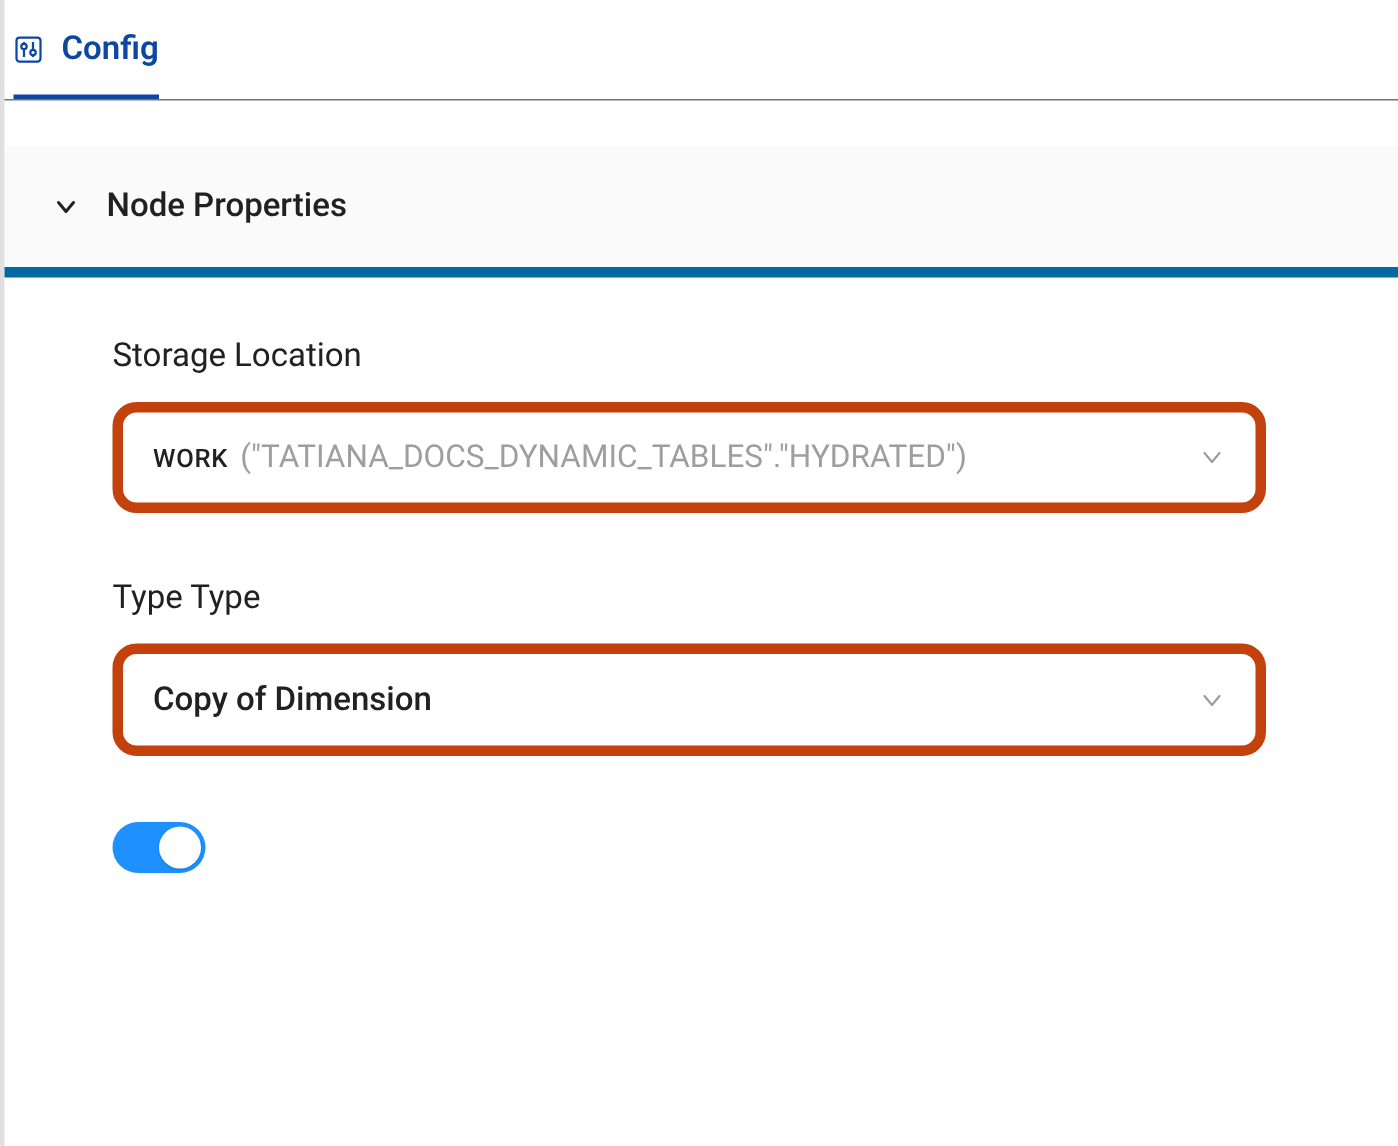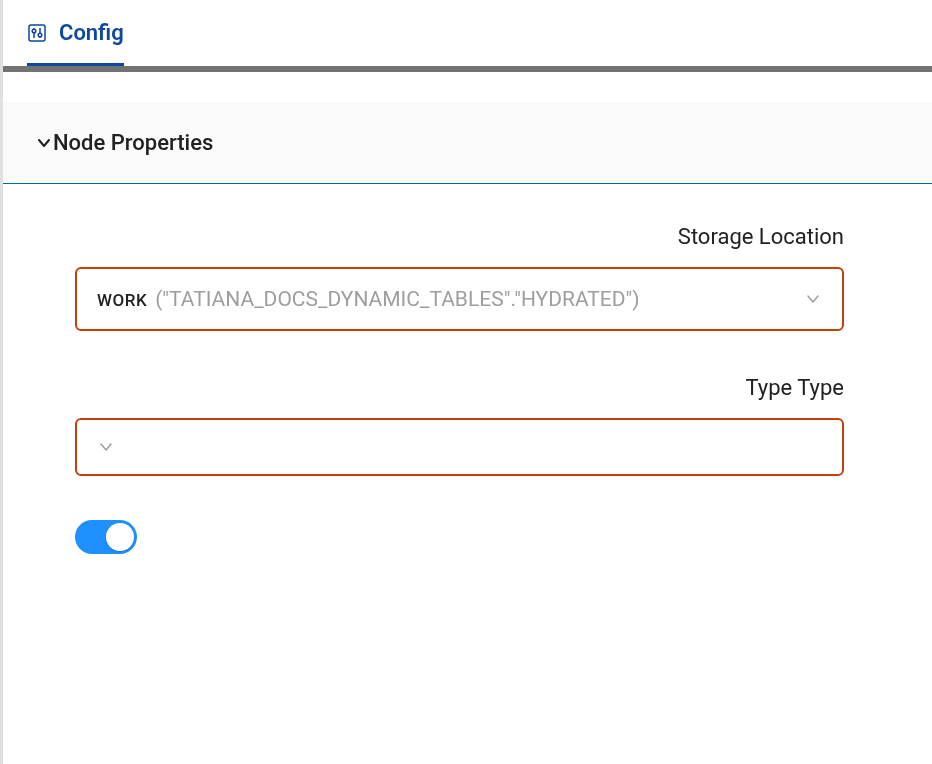--- a/index.html
+++ b/index.html
@@ -16,22 +16,22 @@
       overflow: hidden;
     }
     .container {
       padding: 0;
       border-left: 3px solid #e0e0e0;
       height: 100%;
     }
     .tab-bar {
       display: flex;
       align-items: center;
-      padding: 20px 24px 0 24px;
-      border-bottom: 6px solid #737373;
+      padding: 20px 24px 0 6px;
+      border-bottom: 1px solid #737373;
     }
     .tab {
       display: flex;
       align-items: center;
       gap: 12px;
       padding-bottom: 18px;
       border-bottom: 3px solid #0d47a1;
       cursor: pointer;
     }
     .tab-icon svg {
@@ -39,54 +39,54 @@
       stroke: #0d47a1;
     }
     .tab-label {
       font-size: 22px;
       font-weight: 600;
       color: #0d47a1;
     }
     .section-header {
       display: flex;
       align-items: center;
+      gap: 18px;
       background: #fafafa;
-      border-bottom: 1px solid #0369a1;
+      border-bottom: 7px solid #0369a1;
       padding: 28px 32px;
       margin-top: 30px;
       cursor: pointer;
     }
     .section-header .chevron svg {
       display: block;
     }
     .section-title {
       font-size: 22px;
       font-weight: 500;
       color: #212121;
     }
     .form-area {
       padding: 40px 88px 0 72px;
-      text-align: right;
     }
     .field {
       margin-bottom: 44px;
     }
     .field-label {
       font-size: 22px;
       font-weight: 400;
       color: #212121;
       margin-bottom: 18px;
       display: block;
     }
     .select-box {
       display: flex;
       align-items: center;
       justify-content: space-between;
-      border: 2px solid #c2410c;
-      border-radius: 6px;
+      border: 7px solid #c2410c;
+      border-radius: 16px;
       padding: 18px 20px;
       cursor: pointer;
       background: #ffffff;
     }
     .select-content {
       display: flex;
       align-items: baseline;
       gap: 8px;
       overflow: hidden;
       text-overflow: ellipsis;
@@ -173,20 +173,23 @@
           <svg width="18" height="18" viewBox="0 0 18 18" fill="none">
             <path d="M4 6 L9 12 L14 6" stroke="#9e9e9e" stroke-width="1.5" stroke-linecap="round" stroke-linejoin="round"></path>
           </svg>
         </span>
       </div>
     </div>
 
     <div class="field">
       <label class="field-label">Type Type</label>
       <div class="select-box">
+        <div class="select-content">
+          <span class="node-type-value">Copy of Dimension</span>
+        </div>
         <span class="select-chevron">
           <svg width="18" height="18" viewBox="0 0 18 18" fill="none">
             <path d="M4 6 L9 12 L14 6" stroke="#9e9e9e" stroke-width="1.5" stroke-linecap="round" stroke-linejoin="round"></path>
           </svg>
         </span>
       </div>
     </div>
 
     <div class="field">
       <div class="toggle">

